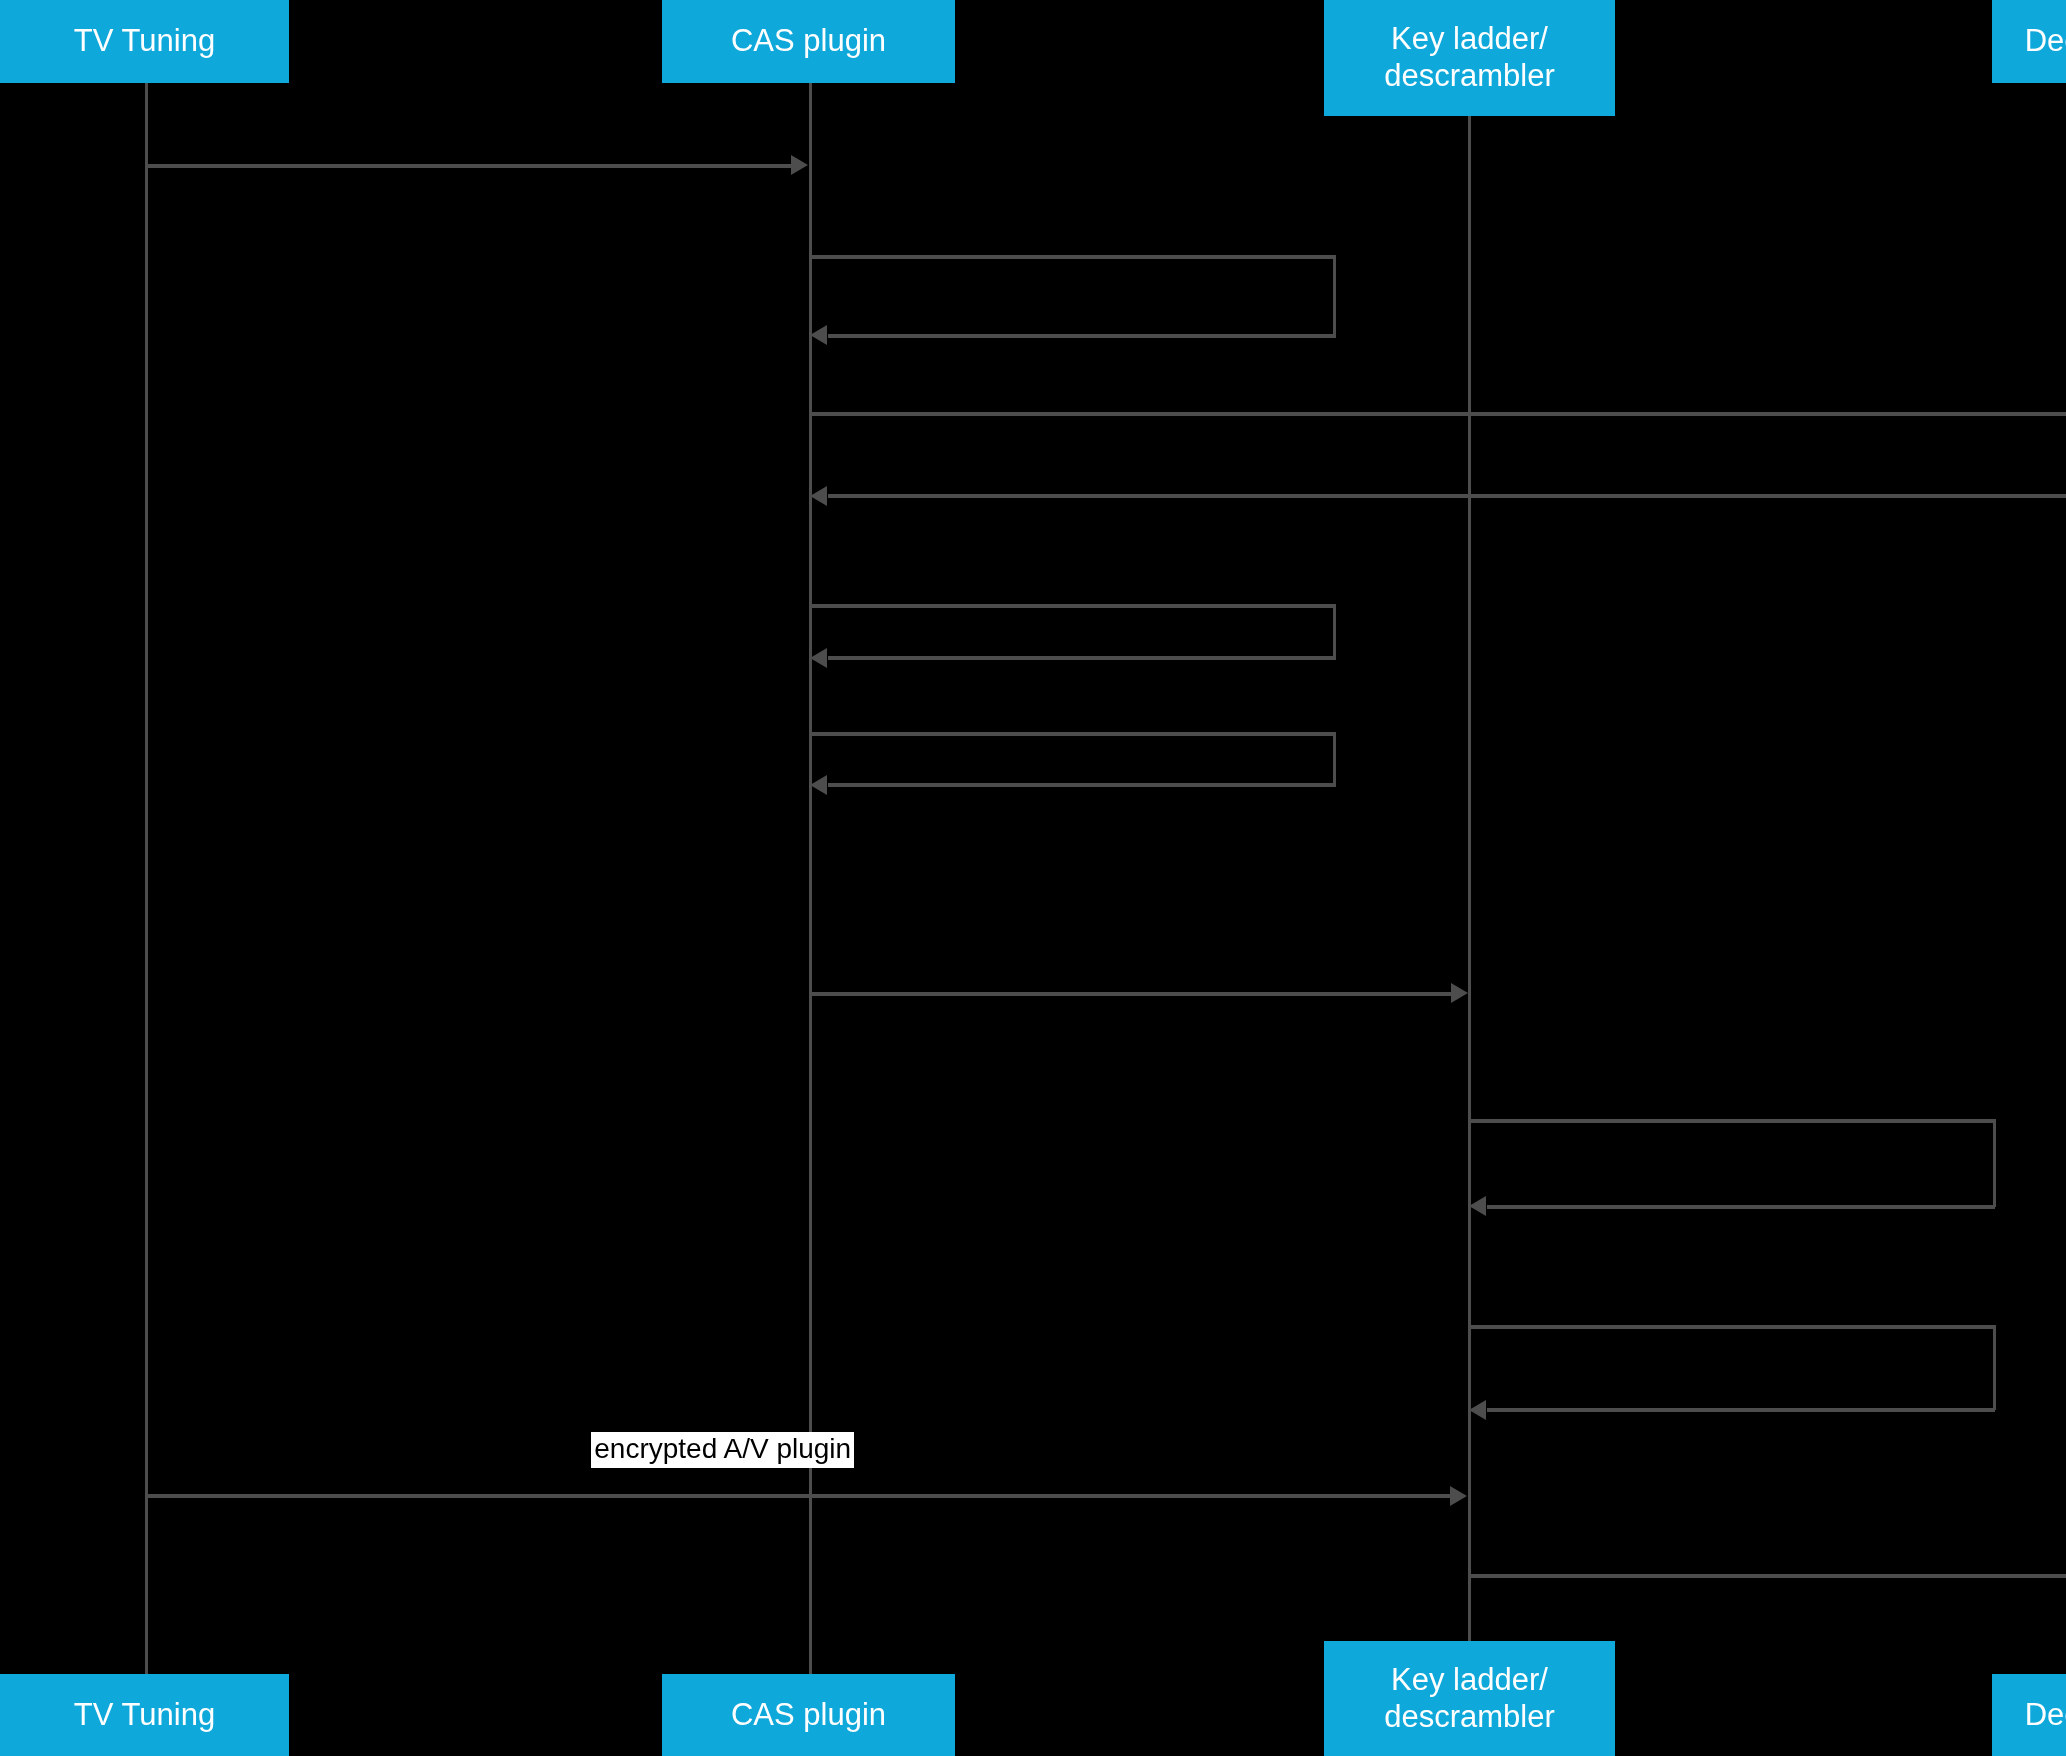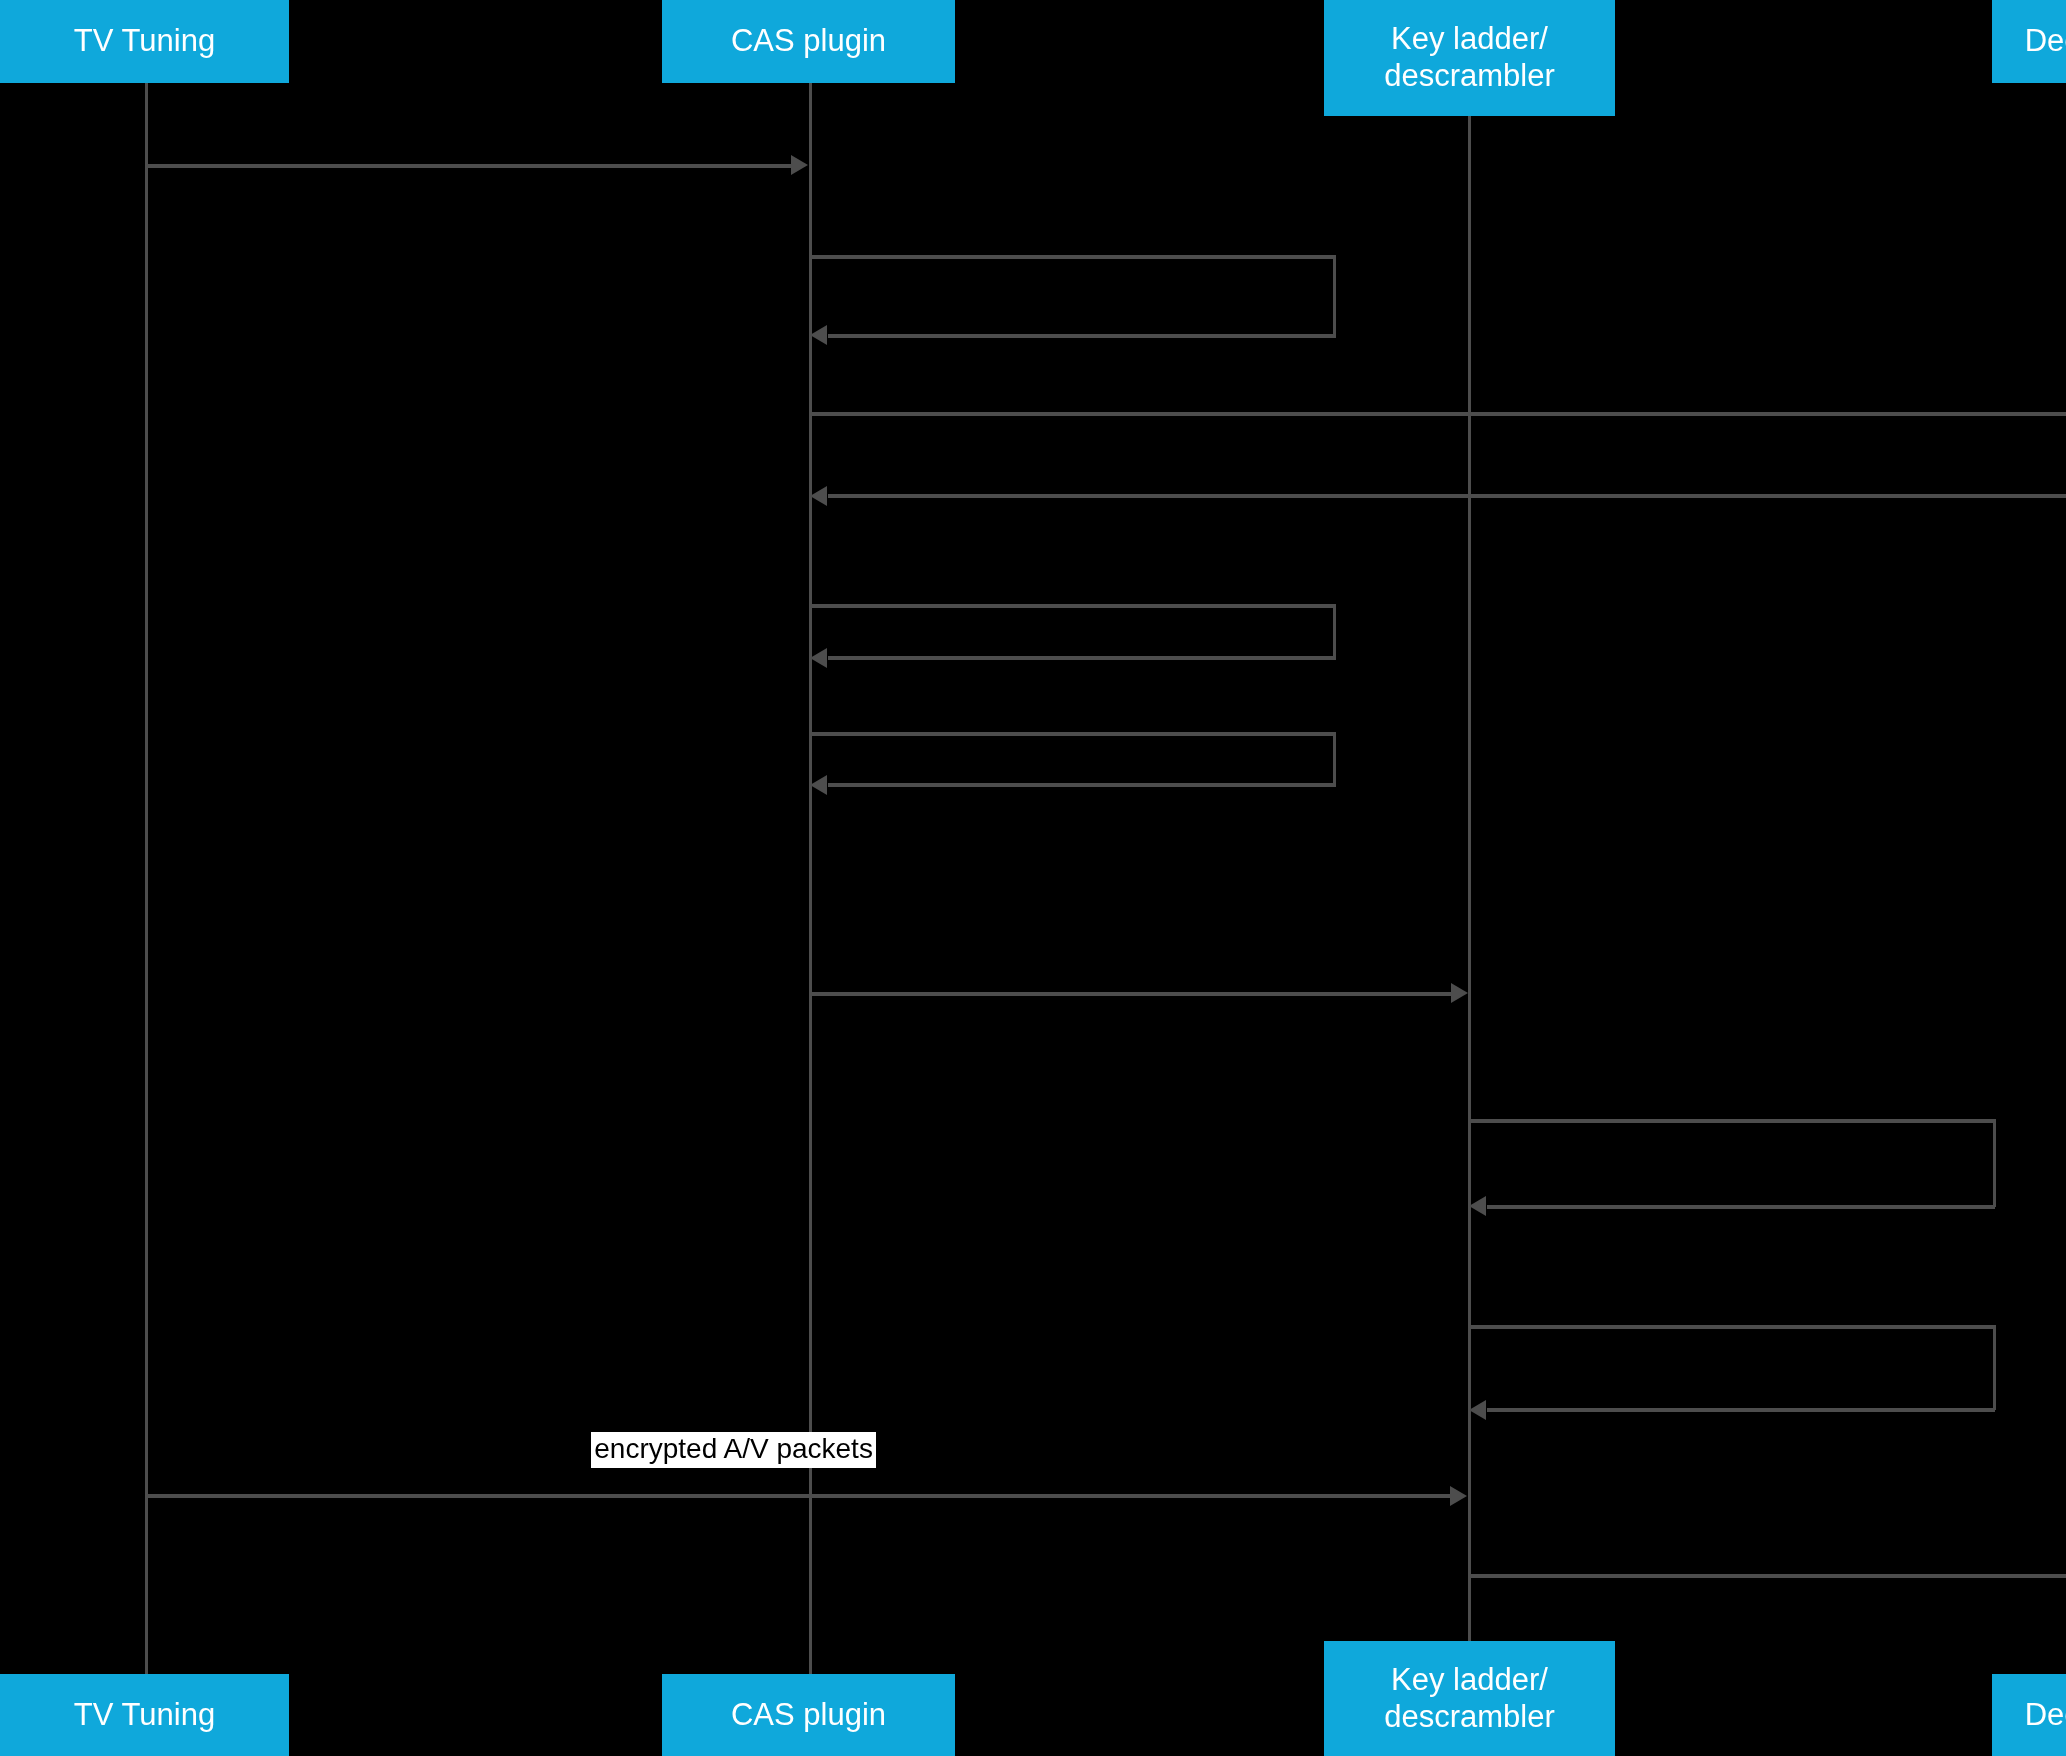--- a/index.html
+++ b/index.html
@@ -120,21 +120,21 @@
   <div class="selfloop-bottom" style="left:1487px;top:1205px;width:508px;"></div>
   <div class="arrowhead left" style="left:1469px;top:1196px;"></div>
 
   <div class="selfloop-top" style="left:1469px;top:1325px;width:526px;"></div>
   <div class="selfloop-right" style="left:1993px;top:1325px;height:85px;"></div>
   <div class="selfloop-bottom" style="left:1487px;top:1408px;width:508px;"></div>
   <div class="arrowhead left" style="left:1469px;top:1400px;"></div>
 
   <div class="msg" style="left:147px;top:1494px;width:1304px;"></div>
   <div class="arrowhead right" style="left:1450px;top:1486px;"></div>
-  <div class="msg-label" style="left:591px;top:1432px;">encrypted A/V packets</div>
+  <div class="msg-label" style="left:591px;top:1432px;">encrypted A/V plugin</div>
 
   <div class="msg" style="left:1469px;top:1574px;width:645px;"></div>
 
   <div class="actor-box" style="left:0px;top:1674px;width:289px;height:83px;">TV Tuning</div>
   <div class="actor-box" style="left:662px;top:1674px;width:293px;height:83px;">CAS plugin</div>
   <div class="actor-box" style="left:1324px;top:1641px;width:291px;height:115px;">Key ladder/
 descrambler</div>
   <div class="actor-box" style="left:1992px;top:1674px;width:286px;height:83px;">Decode, display</div>
 
 </div>

